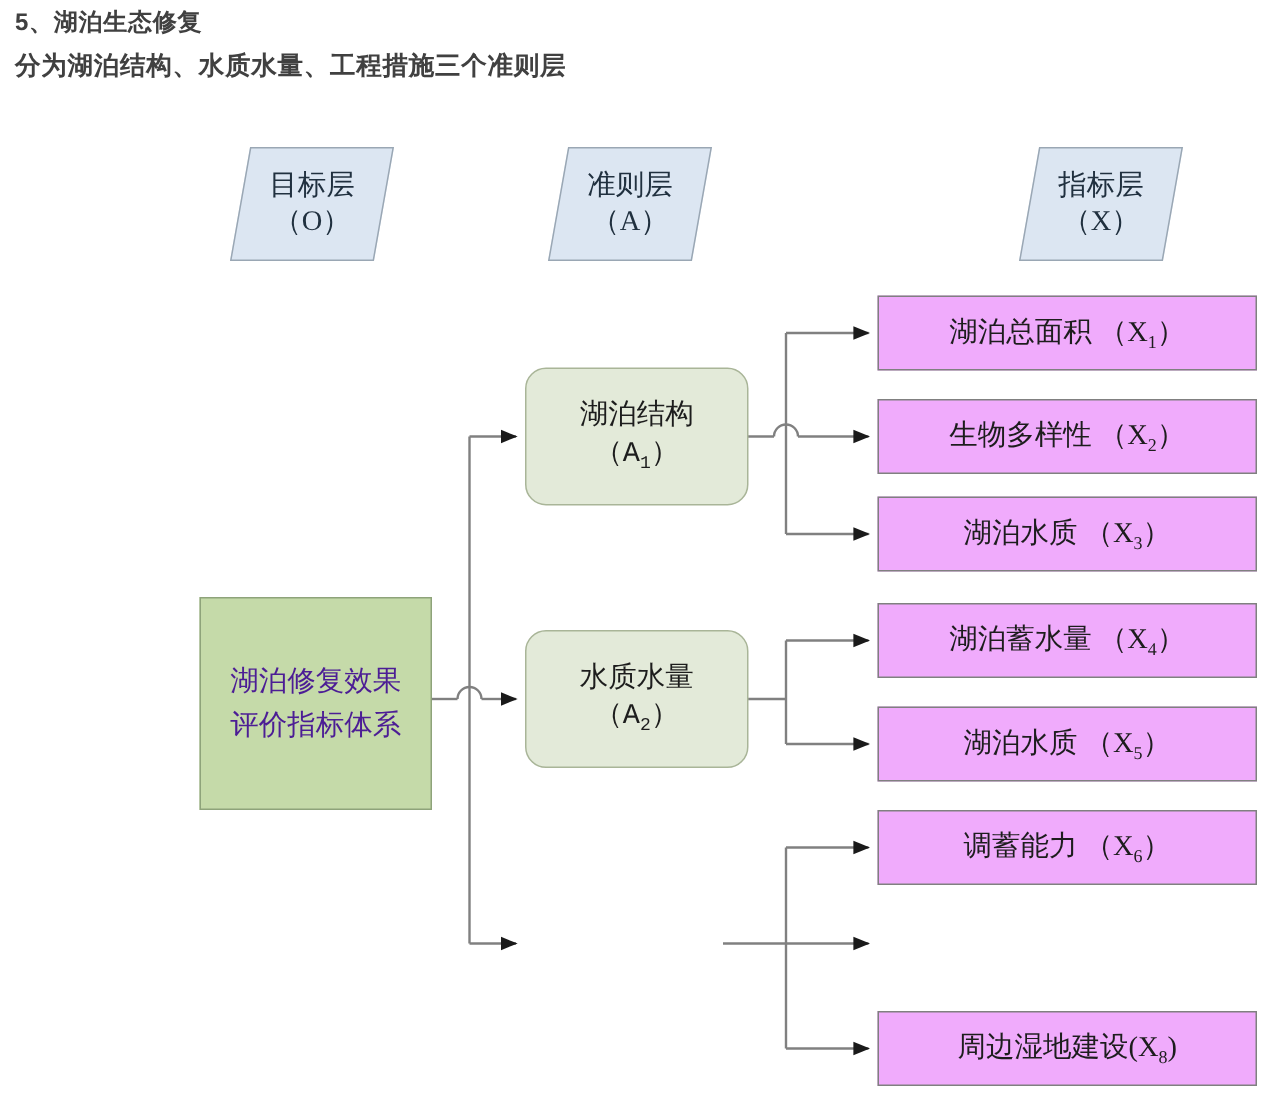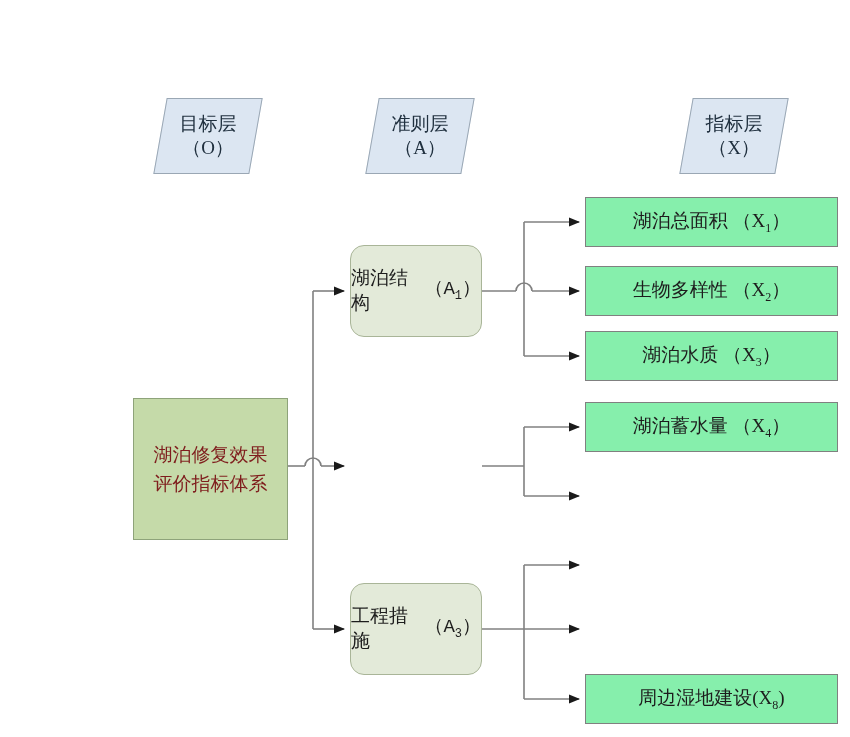--- a/index.html
+++ b/index.html
@@ -44,51 +44,53 @@
   #layer-head-criteria{left:372px;top:98px;width:96px;height:76px;}
   #layer-head-indicator{left:686px;top:98px;width:96px;height:76px;}
 
   
   #goal-box{
     position:absolute;left:133px;top:398px;width:155px;height:142px;
     background:#c5daa9;border:1px solid #8ea37a;
     box-sizing:border-box;
     display:flex;align-items:center;justify-content:center;
     text-align:center;padding:0 14px;
-    font-size:19px;color:#7f1d1d;line-height:1.55;
+    font-size:19px;color:#4c1d95;line-height:1.55;
   }
 
   
   .criteria-box{
-    position:absolute;left:350px;width:132px;height:92px;
+    position:absolute;left:350px;width:149px;height:92px;
     background:#e3ead9;border:1px solid #a9b598;
     border-radius:14px;box-sizing:border-box;
-    display:flex;
+    display:flex;flex-direction:column;
     align-items:center;justify-content:center;
     color:#1d1d1d;line-height:1.3;
   }
   .cb-l1{font-size:19px;}
   .cb-l2{font-size:19px;font-family:Liberation Mono, monospace;}
   .cb-l2 sub{font-size:12px;}
 
   
   .indicator-box{
     position:absolute;left:585px;width:253px;height:50px;
-    background:#86efac;border:1px solid #808080;
+    background:#f0abfc;border:1px solid #808080;
     box-sizing:border-box;
     display:flex;align-items:center;justify-content:center;
     color:#1d1d1d;font-size:19px;white-space:nowrap;
   }
   .indicator-box sub{font-size:12px;}
 </style>
 </head>
 <body>
 
 <div id="stage">
 
+  <div class="heading" id="heading-line1">5、湖泊生态修复</div>
+  <div class="heading" id="heading-line2">分为湖泊结构、水质水量、工程措施三个准则层</div>
 
   <svg id="wires" viewBox="0 0 850 737" xmlns="http://www.w3.org/2000/svg">
     <defs>
       <marker id="arrow" viewBox="0 0 10 10" refX="9" refY="5" markerWidth="7" markerHeight="7" orient="auto-start-reverse">
         <path d="M 0 1 L 10 5 L 0 9 z" fill="#1a1a1a"></path>
       </marker>
     </defs>
     <g fill="none" stroke="#808080" stroke-width="1.6">
 
       <path d="M 288 466 L 305 466"></path>
@@ -144,35 +146,41 @@
 
   <div id="goal-box">
     <span>湖泊修复效果评价指标体系</span>
   </div>
 
   <div class="criteria-box" id="criteria-A1" style="top:245px">
     <span class="cb-l1">湖泊结构</span>
     <span class="cb-l2"><span>（A</span><sub>1</sub><span>）</span></span>
   </div>
 
+  <div class="criteria-box" id="criteria-A2" style="top:420px">
+    <span class="cb-l1">水质水量</span>
+    <span class="cb-l2"><span>（A</span><sub>2</sub><span>）</span></span>
+  </div>
 
-  <div class="criteria-box" id="criteria-A3" style="top:583px">
-    <span class="cb-l1">工程措施</span>
-    <span class="cb-l2"><span>（A</span><sub>3</sub><span>）</span></span>
-  </div>
 
   <div class="indicator-box" style="top:197px">
     <span><span>湖泊总面积 （X</span><sub>1</sub><span>）</span></span>
   </div>
   <div class="indicator-box" style="top:266px">
     <span><span>生物多样性 （X</span><sub>2</sub><span>）</span></span>
   </div>
   <div class="indicator-box" style="top:331px">
     <span><span>湖泊水质 （X</span><sub>3</sub><span>）</span></span>
   </div>
   <div class="indicator-box" style="top:402px">
     <span><span>湖泊蓄水量 （X</span><sub>4</sub><span>）</span></span>
   </div>
+  <div class="indicator-box" style="top:471px">
+    <span><span>湖泊水质 （X</span><sub>5</sub><span>）</span></span>
+  </div>
+  <div class="indicator-box" style="top:540px">
+    <span><span>调蓄能力 （X</span><sub>6</sub><span>）</span></span>
+  </div>
   <div class="indicator-box" style="top:674px">
     <span><span>周边湿地建设(X</span><sub>8</sub><span>)</span></span>
   </div>
 
 </div>
 
 </body></html>

